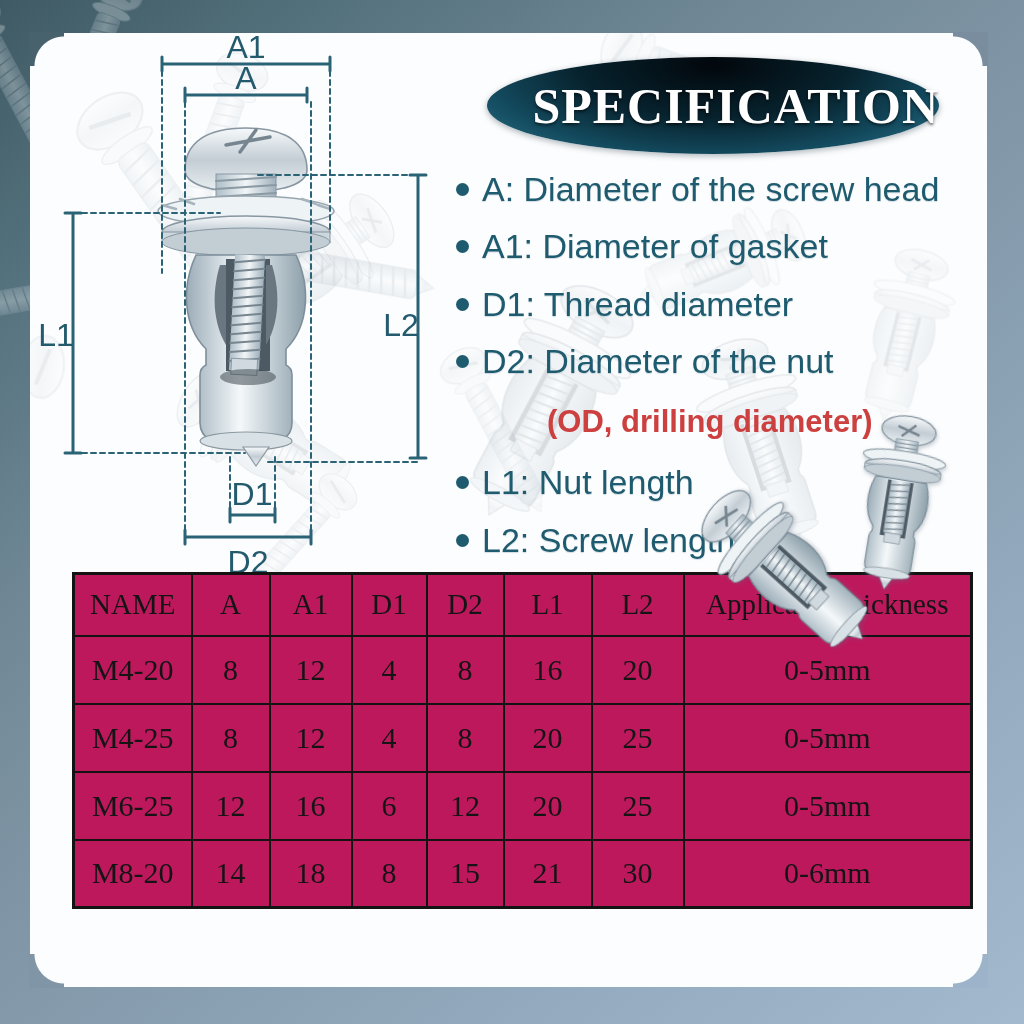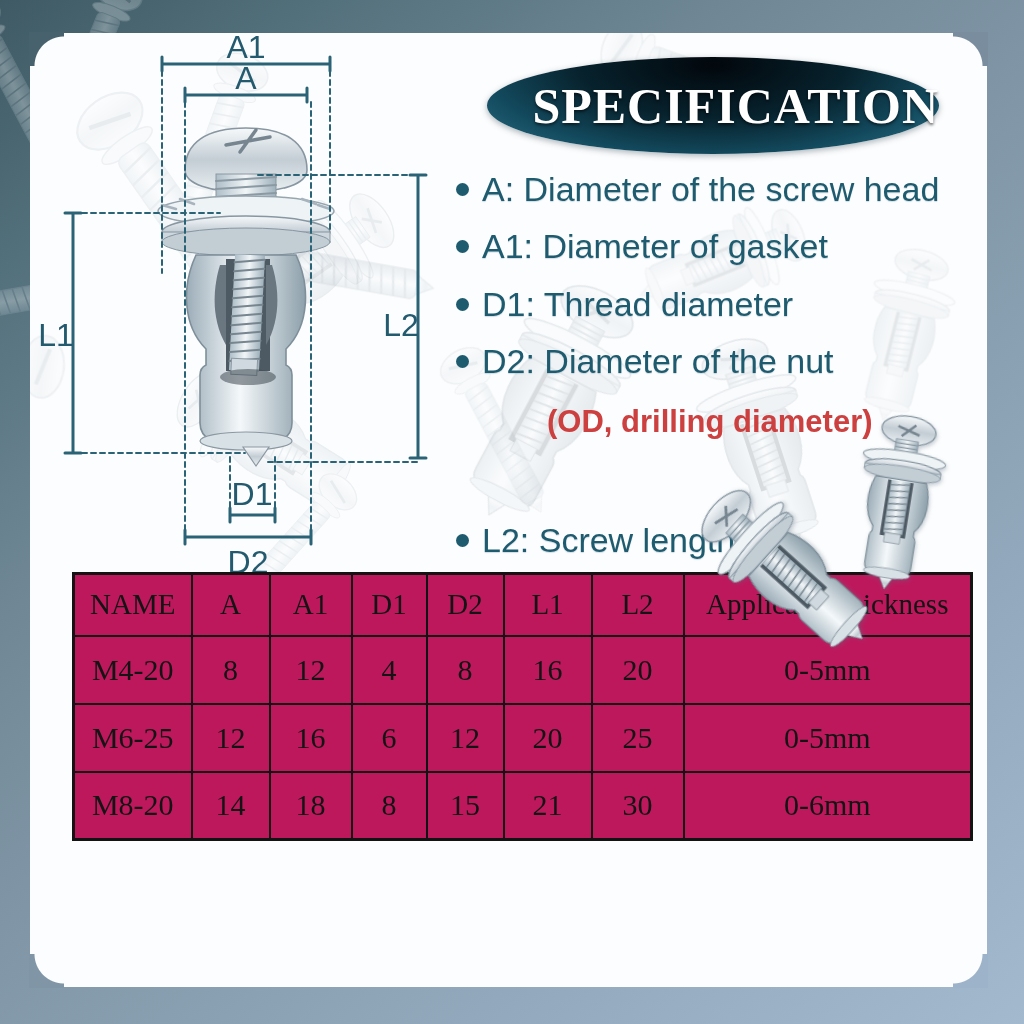--- a/index.html
+++ b/index.html
@@ -167,20 +167,24 @@
     </div>
     <div class="legend-item" style="top:252px">
       <span class="dot"></span>
       <span>D1: Thread diameter</span>
     </div>
     <div class="legend-item" style="top:309px">
       <span class="dot"></span>
       <span>D2: Diameter of the nut</span>
     </div>
     <div class="legend-note" style="top:371px">(OD, drilling diameter)</div>
+    <div class="legend-item" style="top:430px">
+      <span class="dot"></span>
+      <span>L1: Nut length</span>
+    </div>
     <div class="legend-item" style="top:488px">
       <span class="dot"></span>
       <span>L2: Screw length</span>
     </div>
 
     <svg class="diagram-svg" width="445" height="560" viewBox="0 0 445 560">
       <g stroke-linecap="round">
 
         <g>
 
@@ -271,20 +275,30 @@
         <td>M4-20</td>
         <td>8</td>
         <td>12</td>
         <td>4</td>
         <td>8</td>
         <td>16</td>
         <td>20</td>
         <td>0-5mm</td>
       </tr>
       <tr class="row">
+        <td>M4-25</td>
+        <td>8</td>
+        <td>12</td>
+        <td>4</td>
+        <td>8</td>
+        <td>20</td>
+        <td>25</td>
+        <td>0-5mm</td>
+      </tr>
+      <tr class="row">
         <td>M6-25</td>
         <td>12</td>
         <td>16</td>
         <td>6</td>
         <td>12</td>
         <td>20</td>
         <td>25</td>
         <td>0-5mm</td>
       </tr>
       <tr class="row">

